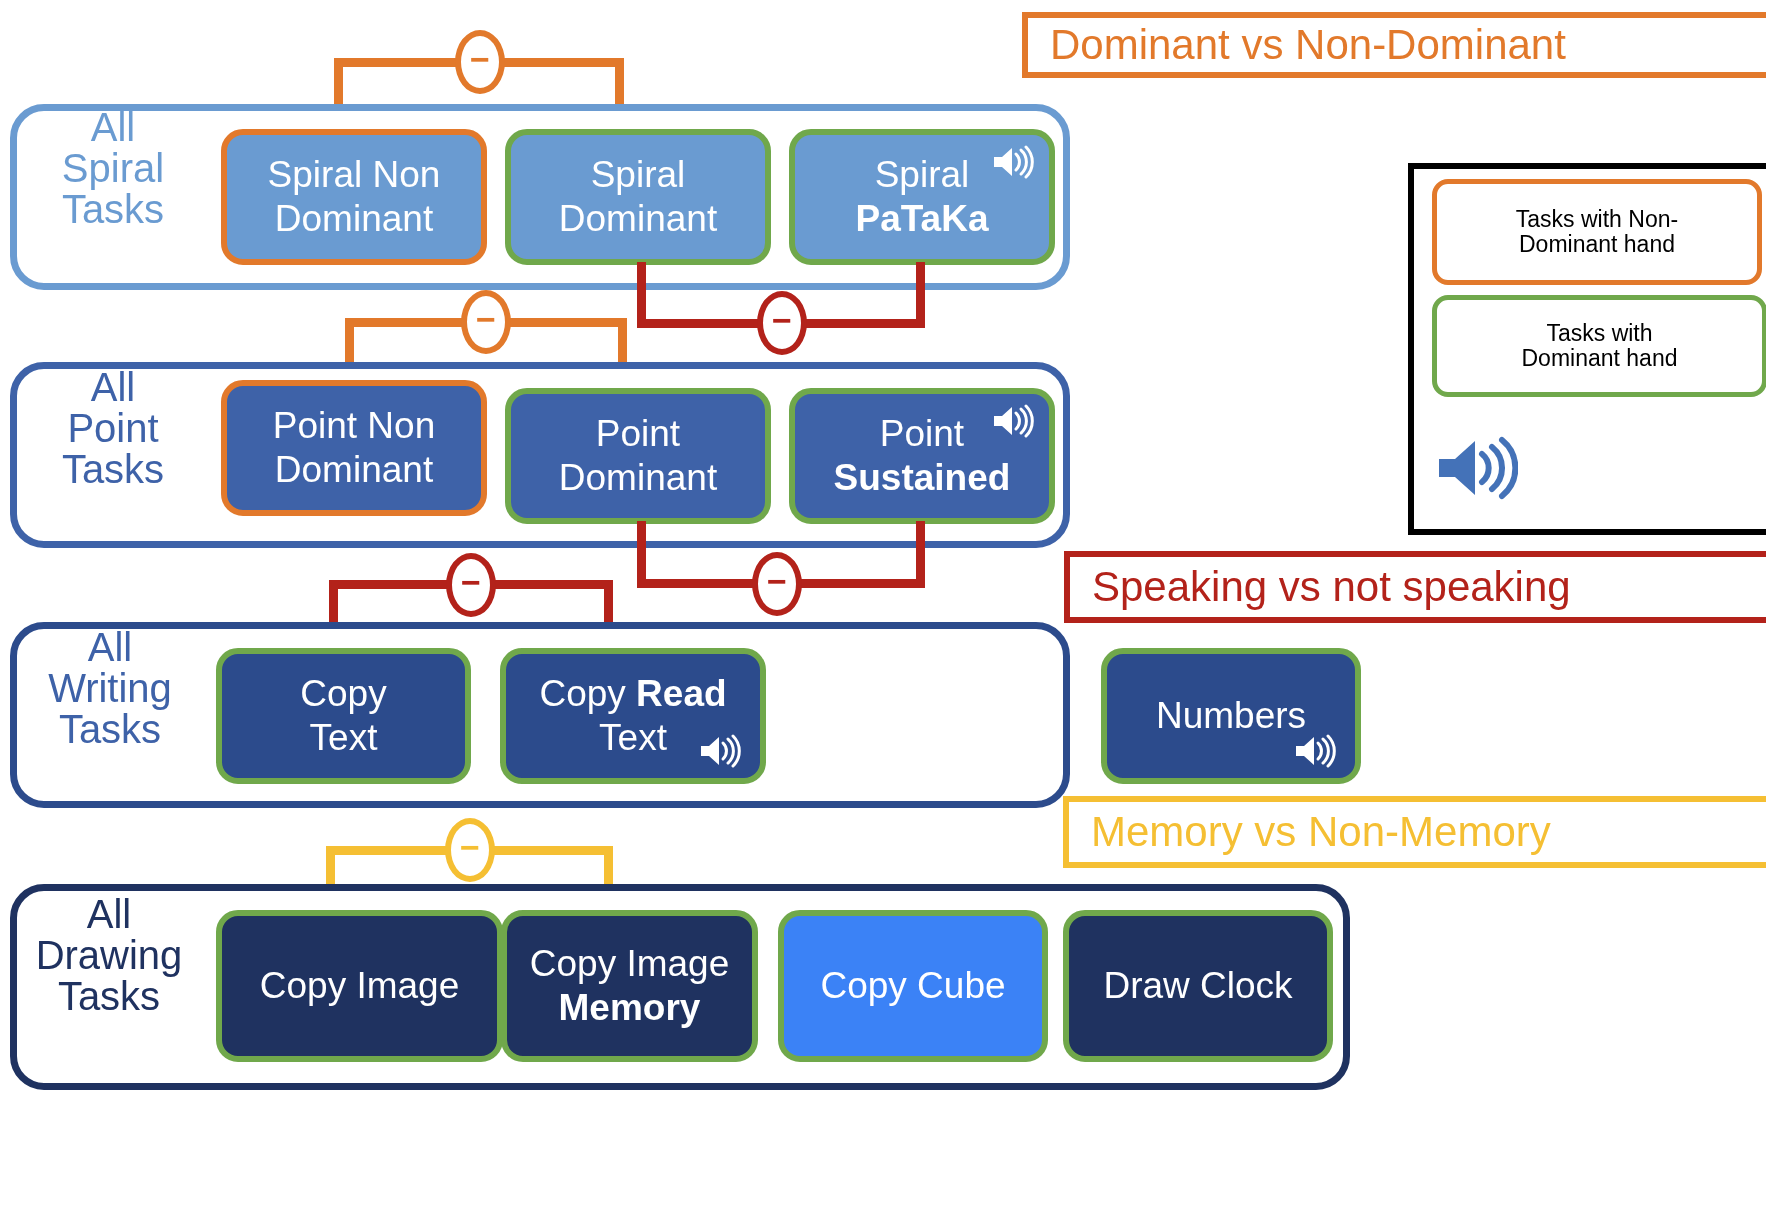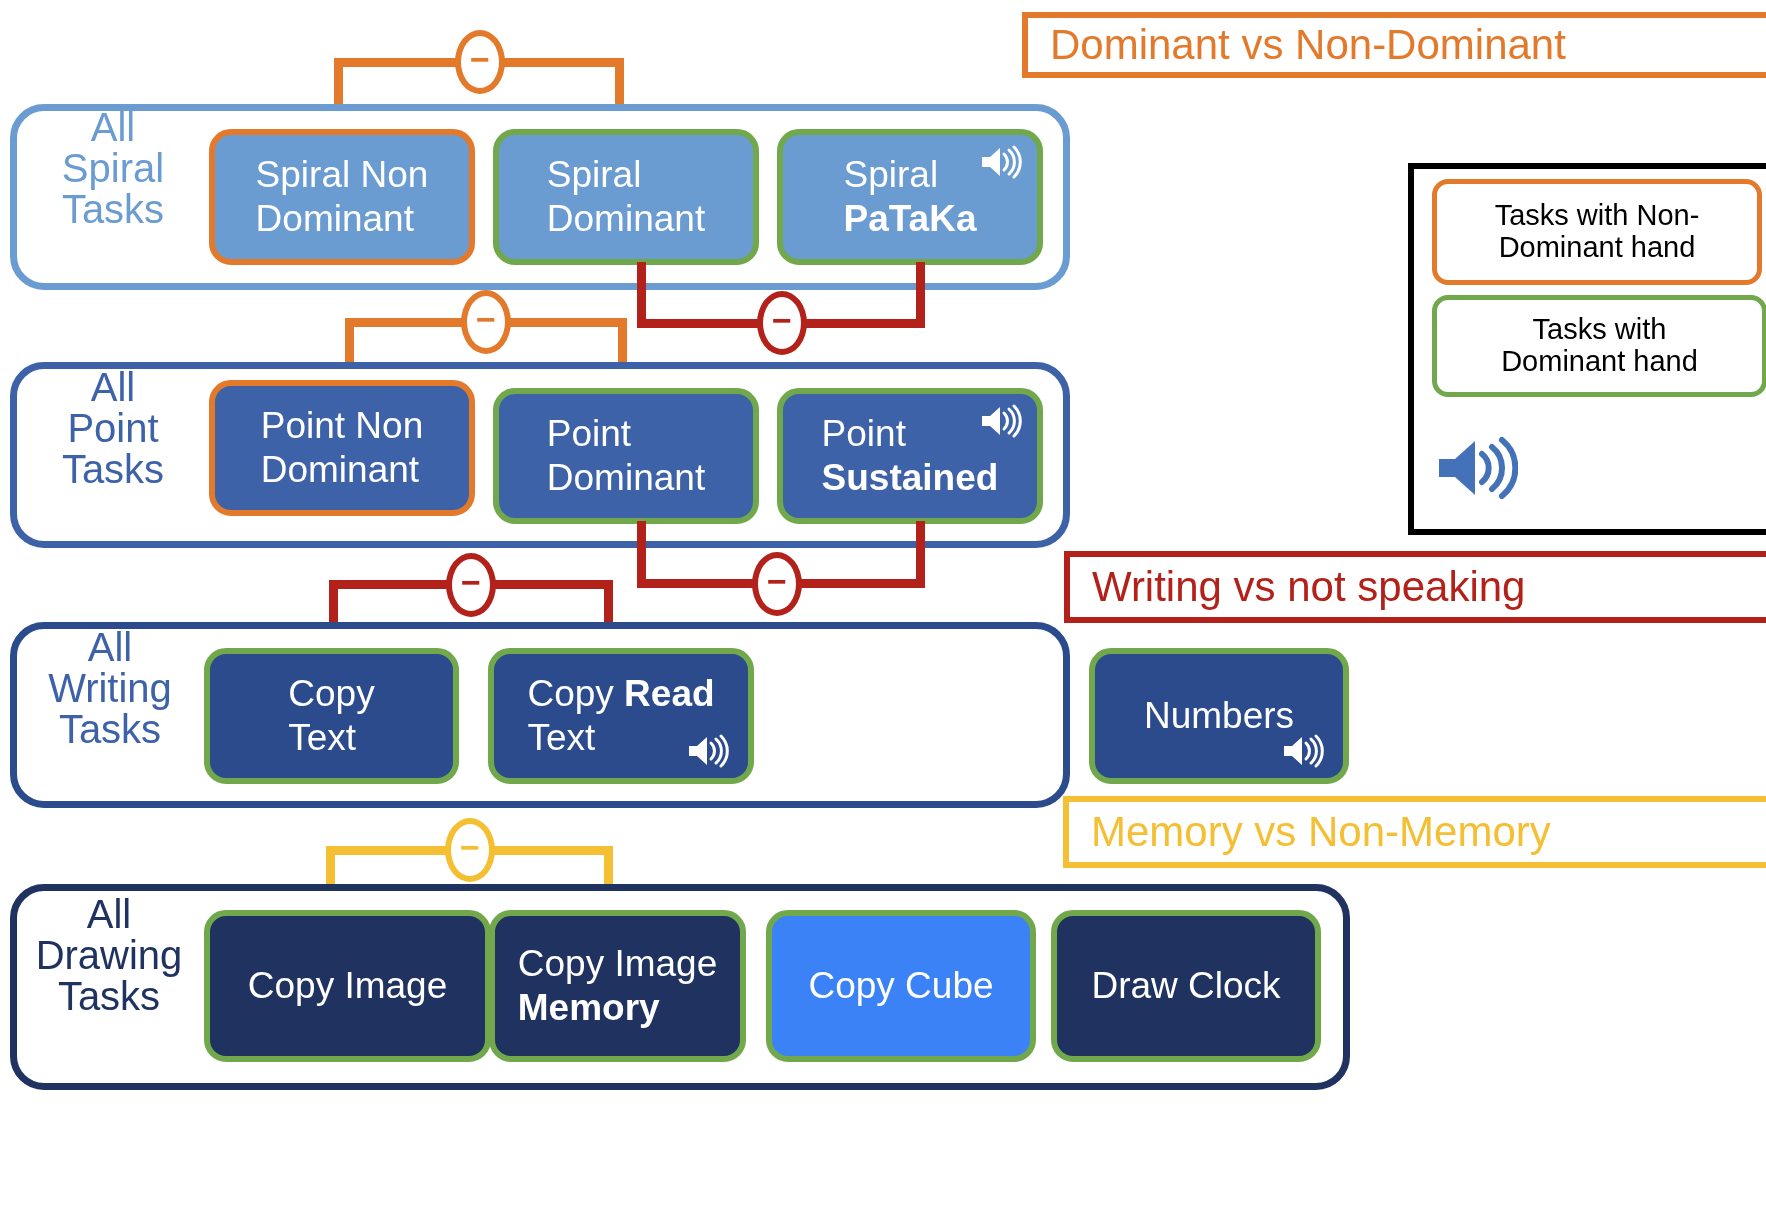--- a/index.html
+++ b/index.html
@@ -31,26 +31,28 @@
   }
 
   
   .tile{
     position:absolute;
     box-sizing:border-box;
     border-radius:22px;
     display:flex;
     align-items:center;
     justify-content:center;
+    text-align:center;
     color:#ffffff;
     font-size:37px;
     line-height:1.18;
     padding:0 8px;
     border-width:6px;
     border-style:solid;
+    margin-left:12px;
   }
   .tile .b{font-weight:bold;}
   .spk{
     position:absolute;
     width:44px;height:34px;
     pointer-events:none;
   }
   .spk svg{display:block;width:100%;height:100%;}
 
   
@@ -86,21 +88,21 @@
     background:#ffffff;
   }
   .legend-chip{
     position:absolute;
     box-sizing:border-box;
     border-width:5px;border-style:solid;
     border-radius:16px;
     background:#ffffff;
     display:flex;align-items:center;justify-content:center;
     text-align:center;
-    font-size:29px;
+    font-size:23px;
     color:#000;
     line-height:1.1;
     white-space:pre-line;
   }
   .legend-row{
     position:absolute;
     display:flex;align-items:center;gap:16px;
   }
   .legend-spk{width:84px;height:64px;flex:none;}
   .legend-spk svg{display:block;width:100%;height:100%;}
@@ -298,21 +300,21 @@
     <div>
       <div>Draw Clock</div>
     </div>
   </div>
 
   <div class="caption" style="left:1022px;top:12px;width:770px;height:66px;border-color:#E2792B;color:#E2792B;">
     <span>Dominant vs Non-Dominant</span>
   </div>
 
   <div class="caption" style="left:1064px;top:551px;width:730px;height:72px;border-color:#B3221A;color:#B3221A;">
-    <span>Writing vs not speaking</span>
+    <span>Speaking vs not speaking</span>
   </div>
 
   <div class="caption" style="left:1063px;top:796px;width:731px;height:72px;border-color:#F5BF33;color:#F5BF33;">
     <span>Memory vs Non-Memory</span>
   </div>
 
   <div class="legend" style="left:1408px;top:163px;width:380px;height:372px;"></div>
 
   <div class="legend-chip" style="left:1432px;top:179px;width:330px;height:106px;border-color:#E2792B;">
     <span>Tasks with Non-

